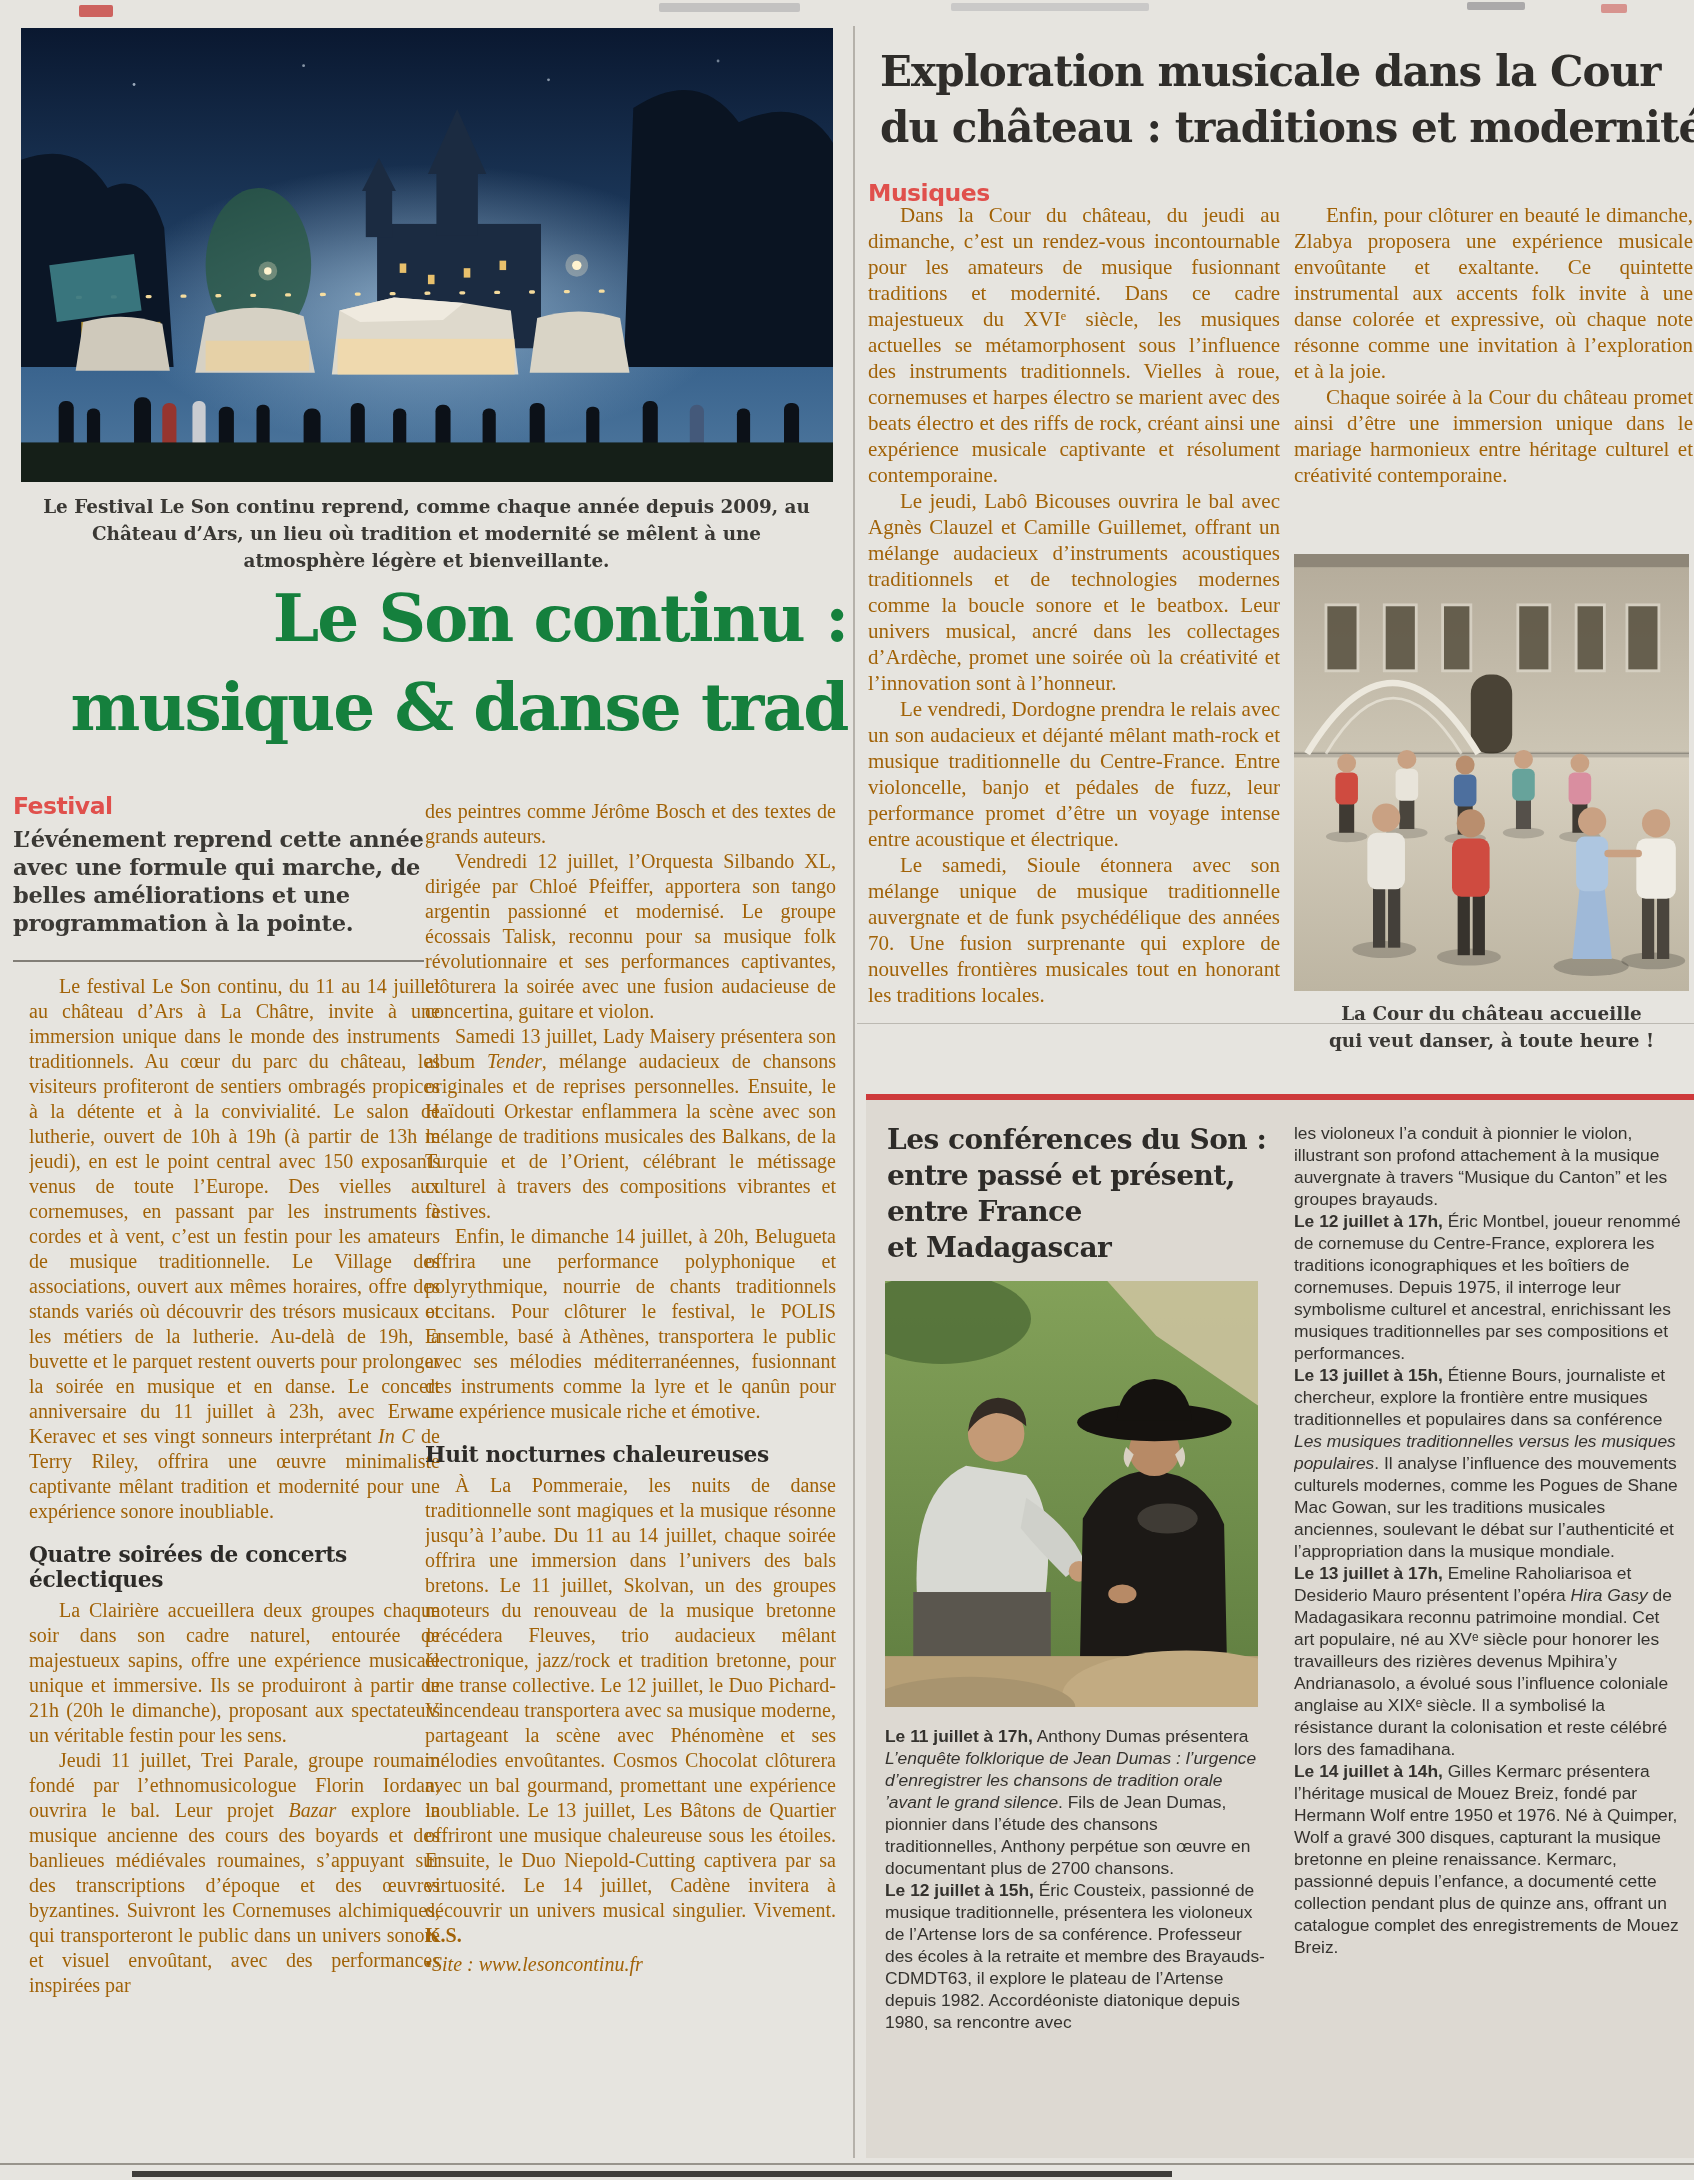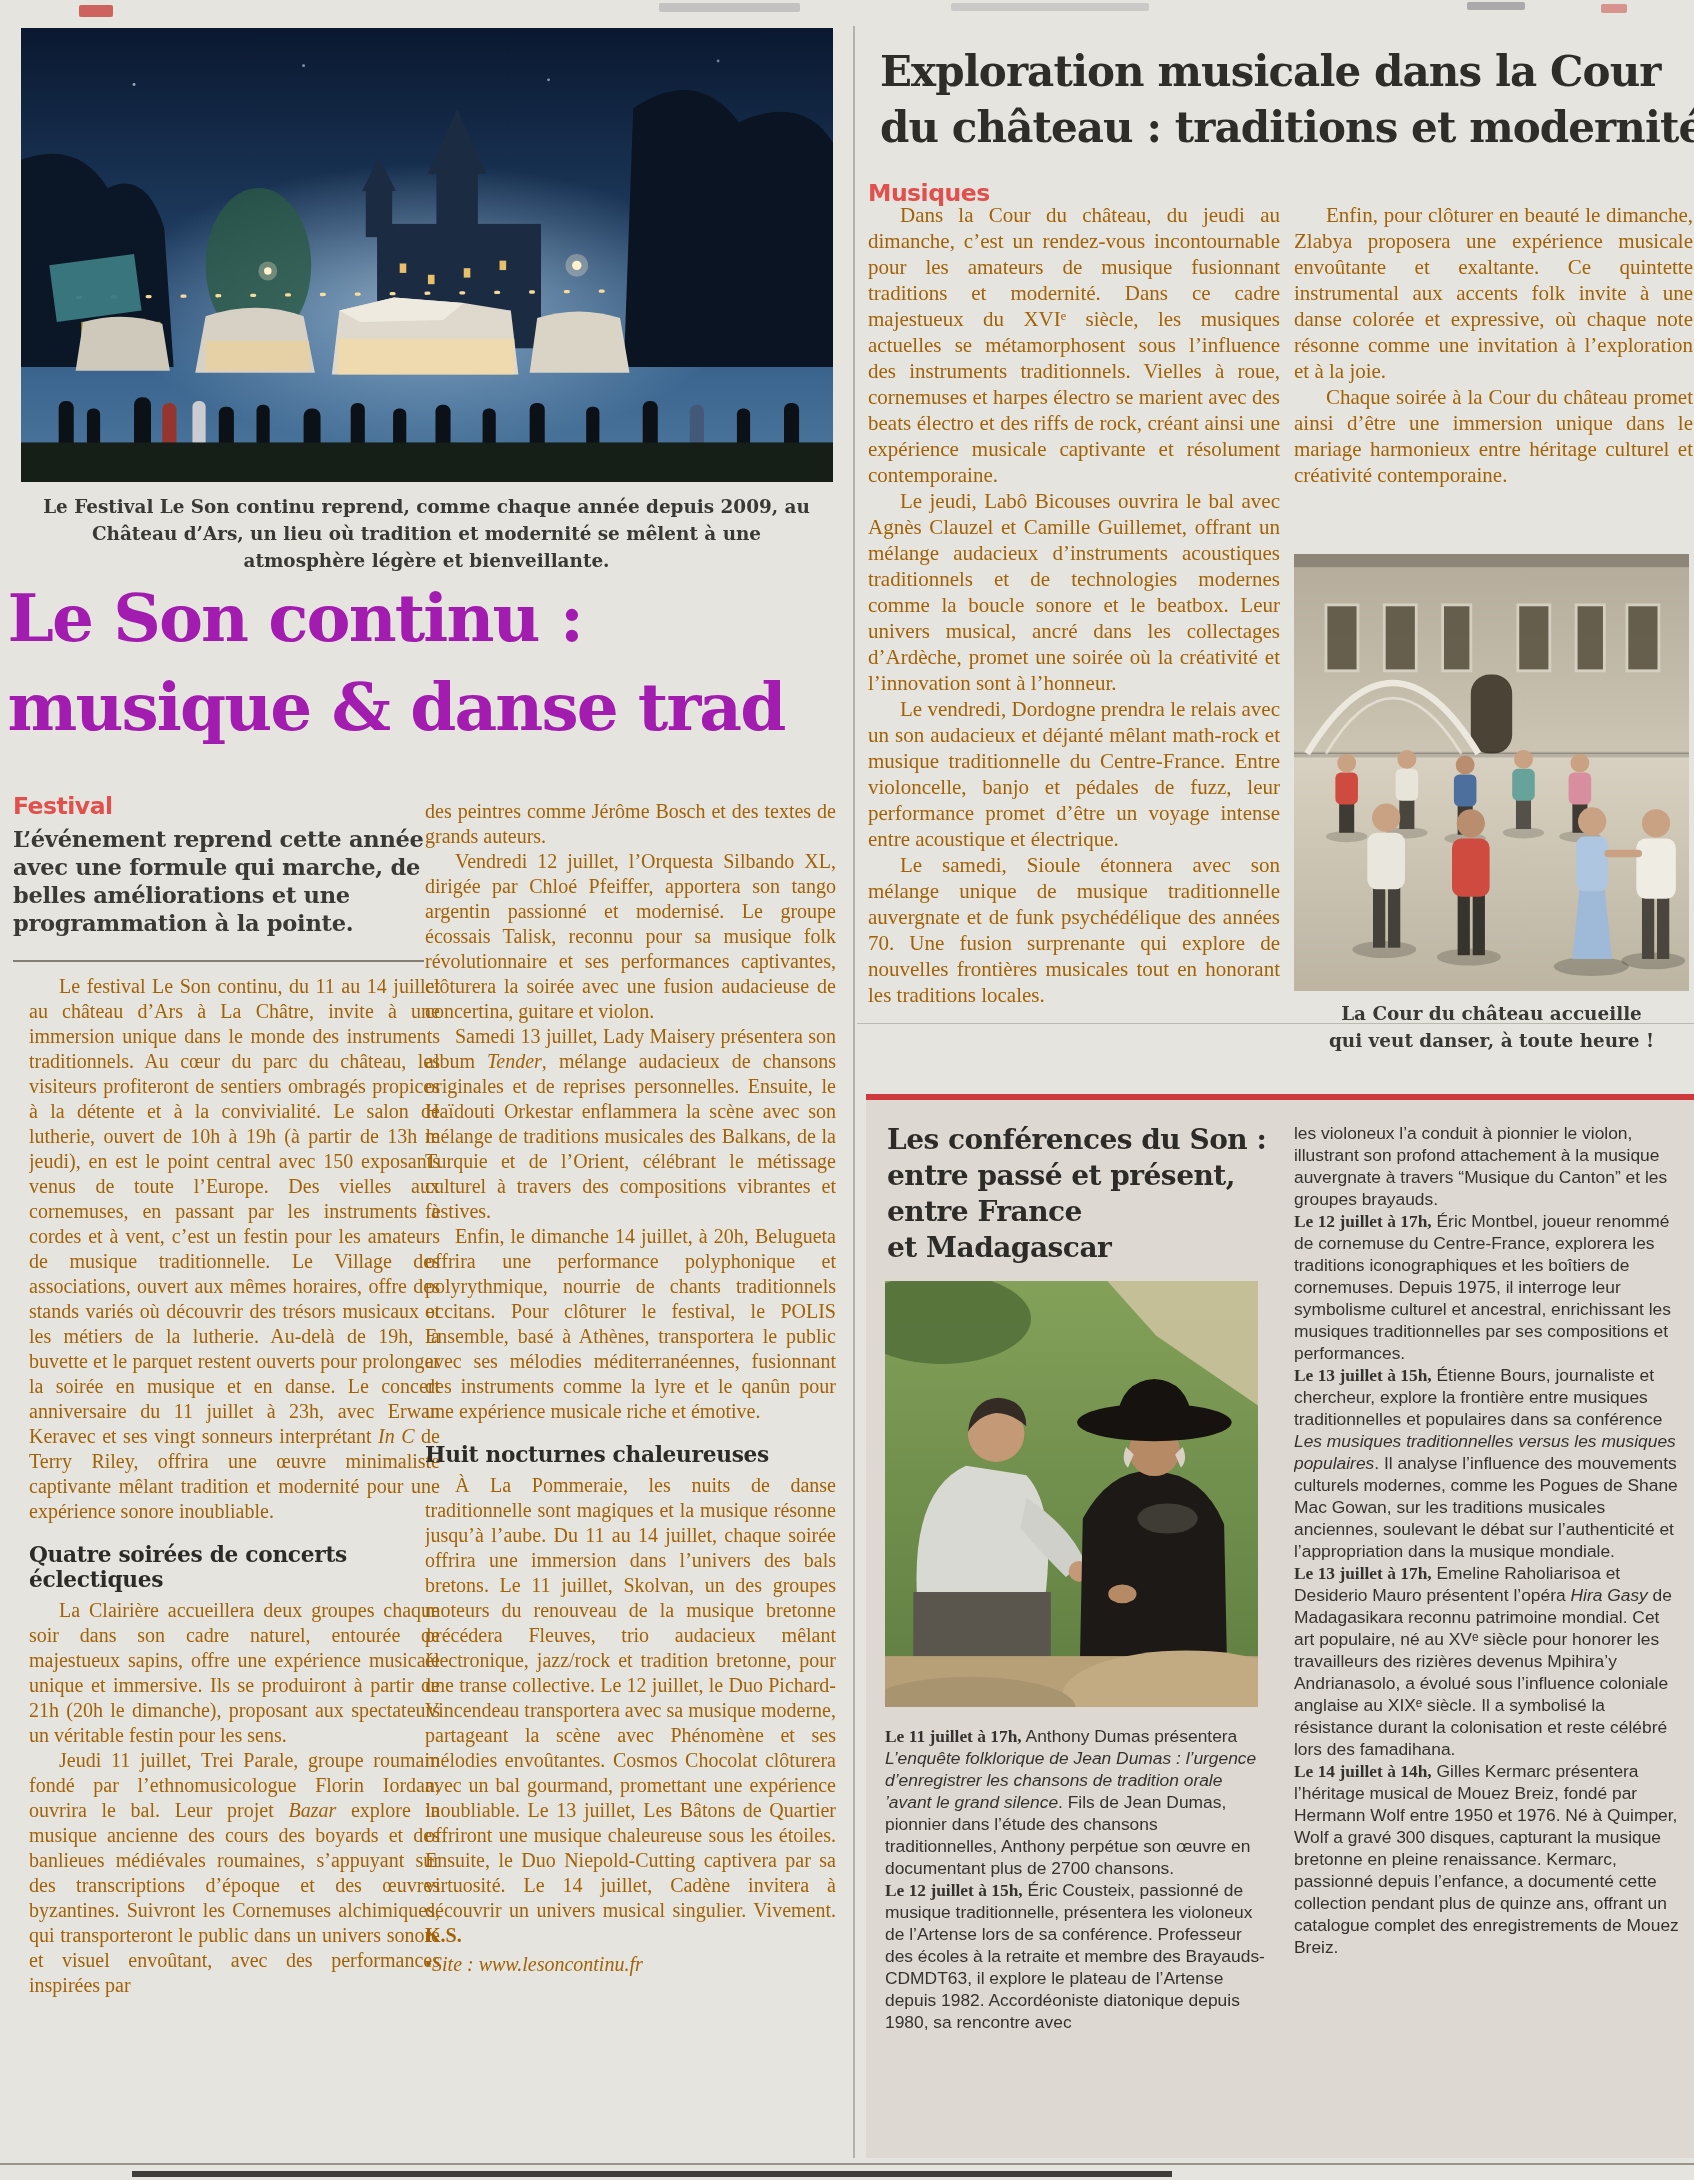--- a/index.html
+++ b/index.html
@@ -10,22 +10,22 @@
   
   .vdivider{position:absolute;left:853px;top:26px;width:1.9px;height:2132px;background:#b5b1aa;}
   .crease{position:absolute;left:857px;top:1023px;width:838px;height:0.9px;background:rgba(110,105,95,.35);}
   .bottom-rule{position:absolute;left:0;top:2163px;width:1695px;height:1.9px;background:#98948c;}
   .bottom-bar{position:absolute;left:132px;top:2171px;width:1040px;height:5.6px;background:#3f3d3a;}
   
   .photo{position:absolute;overflow:hidden;background:#222;}
   .photo svg{display:block;width:100%;height:100%;}
   
   .caption{position:absolute;text-align:center;font:bold 18.4px/27px "DejaVu Serif",serif;color:#3a3834;}
-  .headline-l{position:absolute;left:7.5px;top:574px;width:840px;text-align:left;
-              font:bold 66px/89px "DejaVu Serif",serif;color:#a21caf;letter-spacing:-1.9px;}
+  .headline-l{position:absolute;left:7.5px;top:574px;width:840px;text-align:right;
+              font:bold 66px/89px "DejaVu Serif",serif;color:#15803d;letter-spacing:-1.9px;}
   .headline-l span{display:block;}
   .headline-r{position:absolute;left:868px;top:32px;width:827px;
               font:bold 42px/56px "DejaVu Serif",serif;color:#2f2d2a;letter-spacing:-0.9px;}
   .headline-r span{display:block;}
   .kicker{position:absolute;font:bold 23.5px/24.5px "DejaVu Sans",sans-serif;color:#e0504c;letter-spacing:-0.5px;}
   .standfirst{position:absolute;left:13px;top:825px;width:411px;margin:0;
               font:bold 22.6px/28px "DejaVu Serif",serif;color:#3b3935;letter-spacing:-0.3px;}
   .rule{position:absolute;left:13px;top:960px;width:411px;height:1.9px;background:#827e77;}
   .bodycol{position:absolute;overflow:hidden;}
   .bodycol .p{margin:0;text-align:justify;font:20px/25px "Liberation Serif",serif;color:#a16207;}
@@ -34,21 +34,21 @@
   .bodycol .site{margin:3.8px 0 0 0;font:20px/24.5px "Liberation Serif",serif;}
   .rcol .p{font:21px/26px "Liberation Serif",serif;}
   .rcol .p.ind{text-indent:32px;}
   .conf-box{position:absolute;left:866px;top:1094px;width:829px;height:1064px;
             background:#ddd9d2;border-top:6.6px solid #ce3a3b;box-sizing:border-box;}
   .conf-headline{position:absolute;left:887px;top:1122px;width:386px;
                  font:bold 28px/36px "DejaVu Serif",serif;color:#2d2b28;letter-spacing:-0.5px;}
   .conf-headline span{display:block;}
   .confcol{position:absolute;overflow:hidden;}
   .confcol .p{margin:0;text-align:left;font:17.4px/22px "Liberation Sans",sans-serif;color:#34322e;}
-  .sb{font-weight:bold;font-family:Liberation Serif, serif;}
+  .sb{font-weight:bold;}
   .si{font-style:italic;}
 </style>
 </head>
 <body>
 
 <div class="artifact" style="left:79px;top:4.7px;width:34px;height:12.2px;background:#c7413d;opacity:.8;"></div>
 <div class="artifact" style="left:659px;top:2.8px;width:141px;height:9.4px;background:rgba(90,92,104,.25);"></div>
 <div class="artifact" style="left:951px;top:2.8px;width:198px;height:8.5px;background:rgba(88,94,110,.2);"></div>
 <div class="artifact" style="left:1467px;top:1.9px;width:58px;height:8.5px;background:rgba(60,60,72,.35);"></div>
 <div class="artifact" style="left:1601px;top:3.8px;width:26px;height:9.4px;background:#c7413d;opacity:.5;"></div>

